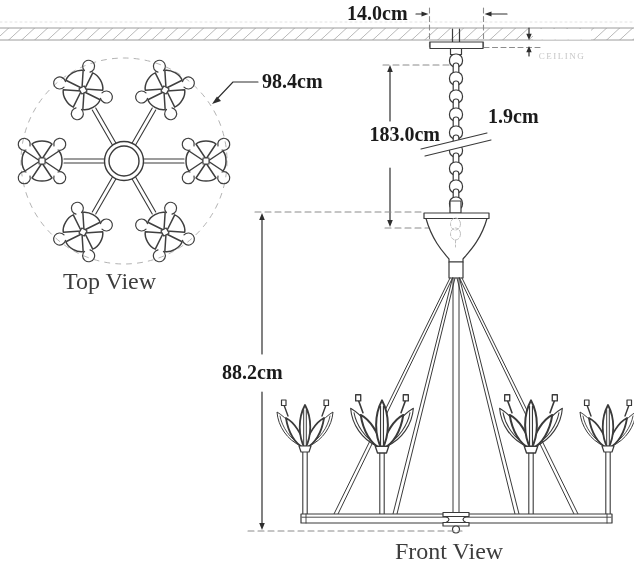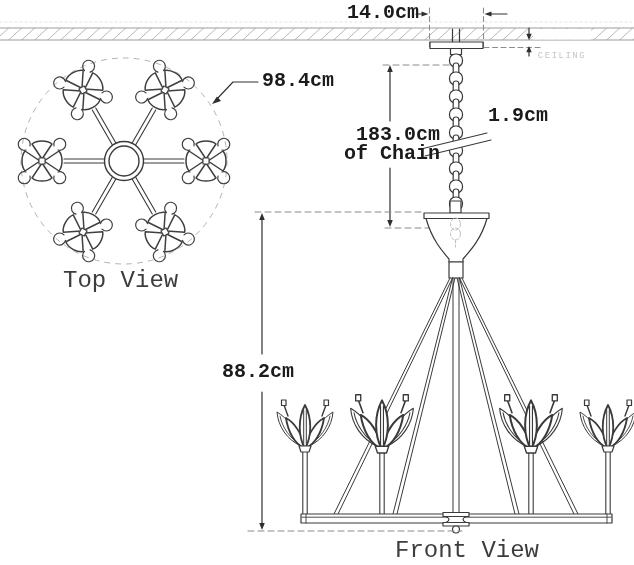--- a/index.html
+++ b/index.html
@@ -1,29 +1,29 @@
 <!DOCTYPE html>
 <html><head>
 <meta charset="utf-8">
 <style>
   html,body{margin:0;padding:0;background:#ffffff;}
   #stage{
     position:relative;width:634px;height:565px;background:#ffffff;overflow:hidden;
-    font-family:Liberation Mono, monospace;
+    font-family:Liberation Serif, serif;
   }
   #drawing{position:absolute;left:0;top:0;}
   .lbl{position:absolute;color:#1b1b1b;font-weight:700;font-size:20px;line-height:1;white-space:nowrap;}
   .lbl-view{position:absolute;color:#3d3d3d;font-weight:400;font-size:24px;line-height:1;white-space:nowrap;}
   #lbl-canopy-width{left:347px;top:3px;}
   #lbl-canopy-height{left:488px;top:74px;margin-top:32px;}
   #lbl-diameter{left:262px;top:71px;}
   #lbl-chain{left:340px;top:125px;width:100px;text-align:right;line-height:19px;}
   #lbl-fixture-height{left:222px;top:362px;width:80px;}
   #lbl-top-view{left:63px;top:269px;width:122px;}
-  #lbl-front-view{left:395px;top:539px;width:122px;text-align:right;}
+  #lbl-front-view{left:395px;top:539px;width:122px;text-align:left;}
   #lbl-ceiling{
     position:absolute;left:536px;top:31px;width:52px;color:#c6c6c6;font-size:9px;
     letter-spacing:1.5px;font-weight:400;background:#ffffff;text-align:center;line-height:10px;margin-top:20px;
   }
 </style>
 </head>
 <body>
 
 <div id="stage">
 
@@ -247,19 +247,18 @@
       <path d="M212,104 L221,101 L217,96.5 Z" fill="#2e2e2e"></path>
     </g>
   </g>
 </svg>
 
   <div class="lbl" id="lbl-canopy-width">14.0cm</div>
   <div class="lbl" id="lbl-canopy-height">1.9cm</div>
   <div class="lbl" id="lbl-diameter">98.4cm</div>
   <div class="lbl" id="lbl-chain">
     <div>183.0cm</div>
-    <div>of Chain</div>
   </div>
   <div class="lbl" id="lbl-fixture-height">88.2cm</div>
   <div class="lbl-view" id="lbl-top-view">Top View</div>
   <div class="lbl-view" id="lbl-front-view">Front View</div>
   <div id="lbl-ceiling">CEILING</div>
 </div>
 
 </body></html>

